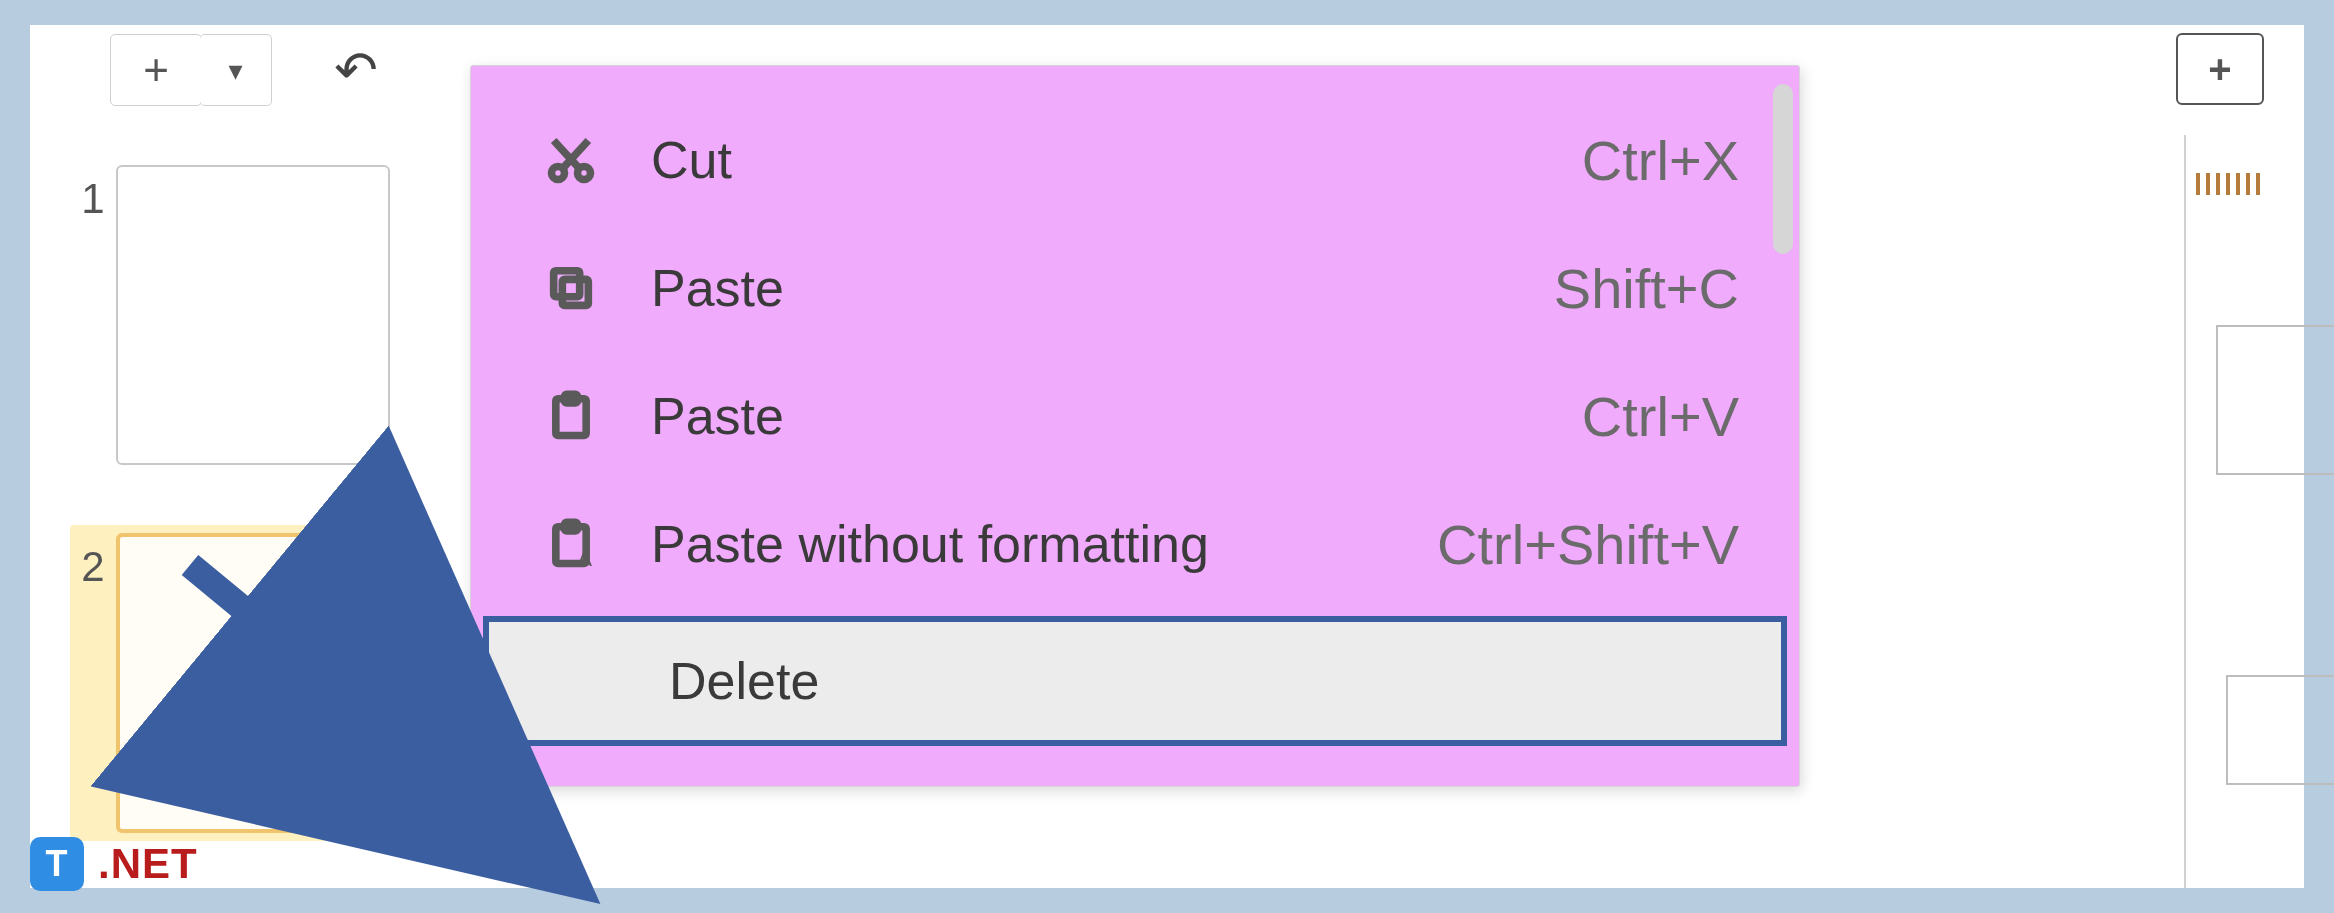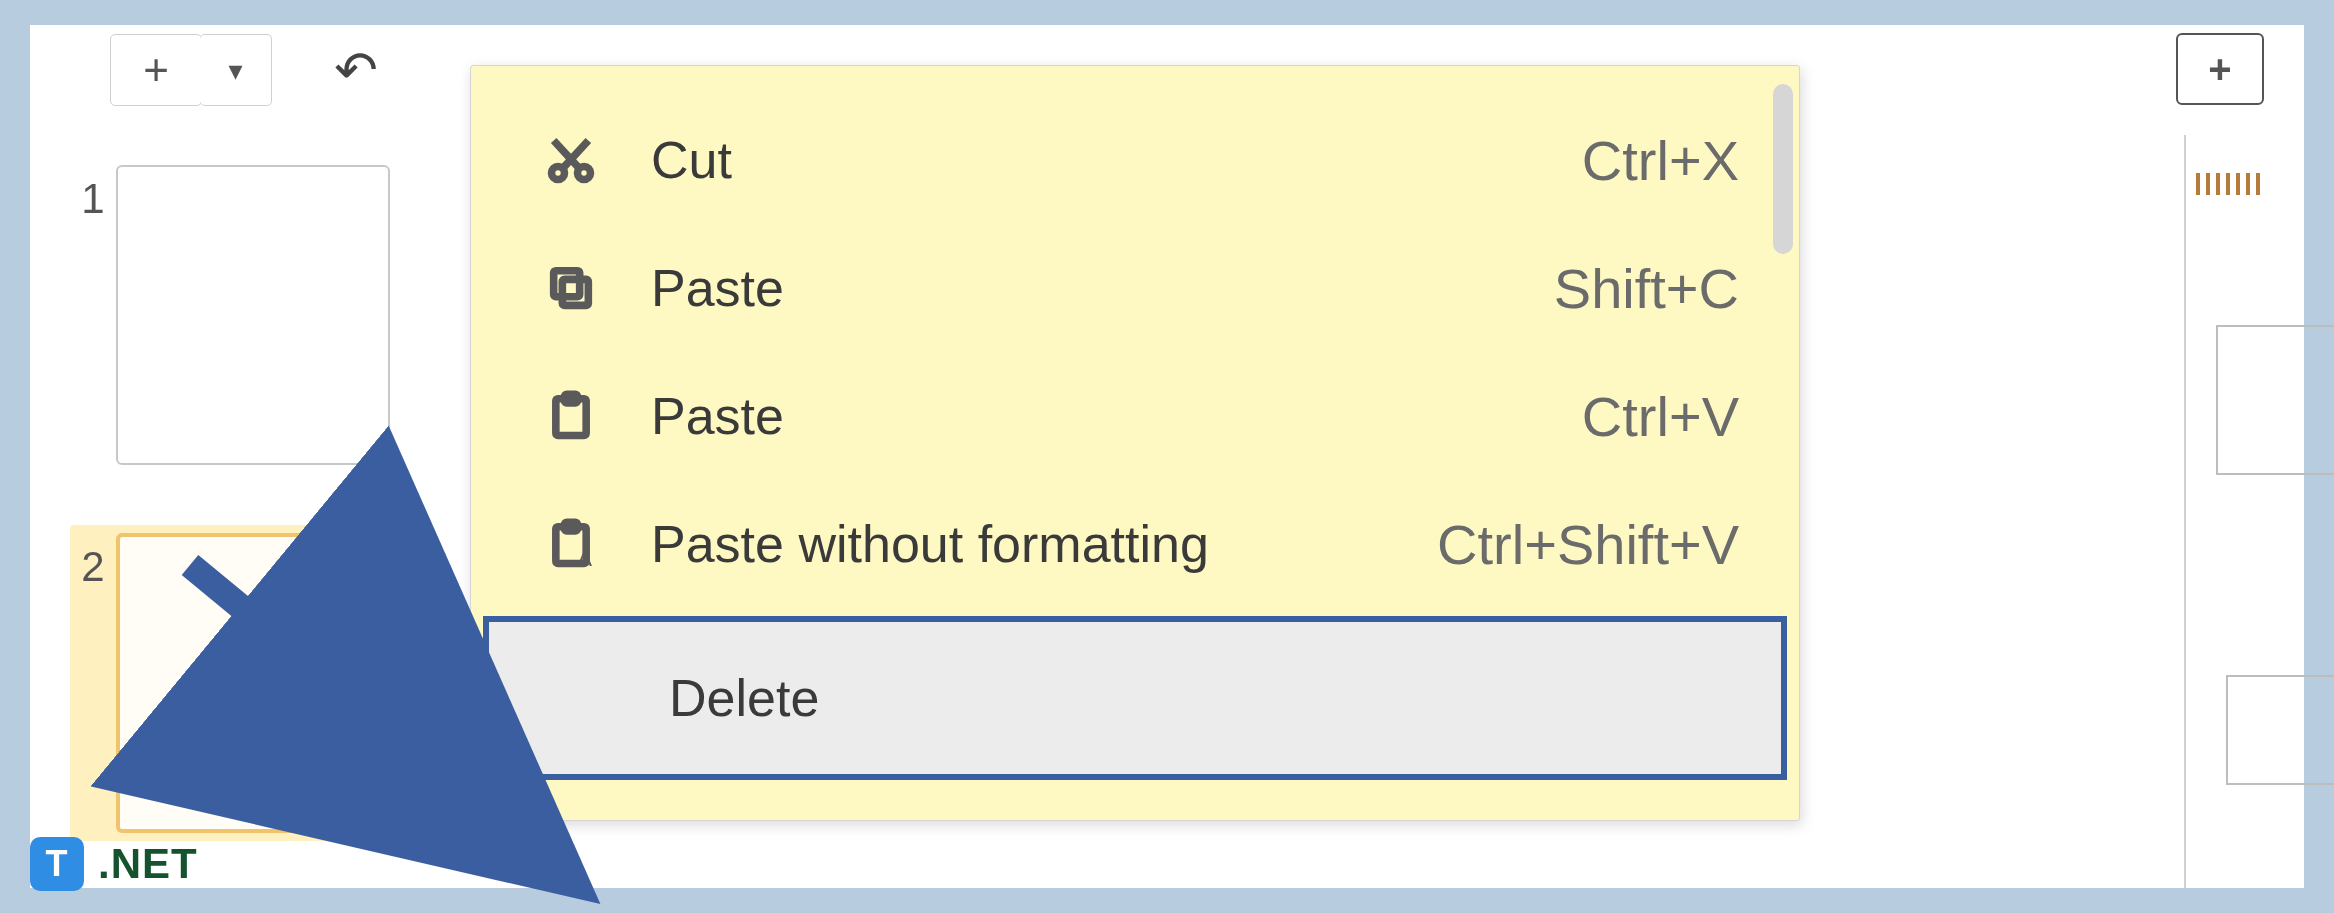--- a/index.html
+++ b/index.html
@@ -112,21 +112,21 @@
     margin: 200px 0 0 40px;
     width:110px; height:110px;
     border:2px solid #bdbdbd;
   }
   
   .context-menu {
     position:absolute;
     left: 440px;
     top: 40px;
     width: 1330px;
-    background:#fef9c3;
+    background:#f0abfc;
     border: 1px solid #d5d5d5;
     border-radius: 3px;
     box-shadow: 2px 4px 14px rgba(0,0,0,0.15);
     padding: 30px 0 40px 0;
   }
   .menu-item {
     display:flex;
     align-items:center;
     height: 128px;
     padding: 0 60px 0 60px;
@@ -138,21 +138,21 @@
     display:flex; align-items:center; justify-content:center;
     color:#5a5a5a;
   }
   .menu-icon svg { width:52px; height:52px; stroke:#5a5a5a; fill:none; stroke-width:3.5; }
   .menu-label { flex:1; padding-left: 40px; }
   .menu-shortcut { color:#6b6b6b; font-size:56px; }
   .menu-item.highlight {
     background:#ececec;
     border: 6px solid #3b5ea0;
     margin: 8px 12px 0 12px;
-    height: 164px;
+    height: 130px;
   }
   
   .menu-scroll {
     position:absolute;
     right: 6px;
     top: 18px;
     width: 20px;
     height: 170px;
     background:#d6d6d6;
     border-radius: 10px;
@@ -179,21 +179,21 @@
     color:#2b2b2b;
   }
   .watermark .badge{
     width:54px; height:54px;
     background:#2f8de4;
     border-radius:10px;
     color:#fff;
     display:flex; align-items:center; justify-content:center;
     font-size:36px; font-weight:800;
   }
-  .watermark .net { color:#14532d; font-weight:600;}
+  .watermark .net { color:#b91c1c; font-weight:600;}
 </style>
 </head>
 <body>
 
 <div class="frame">
 
   <div class="toolbar">
     <div class="tool-btn tool-plus">
       <span>+</span>
     </div>

